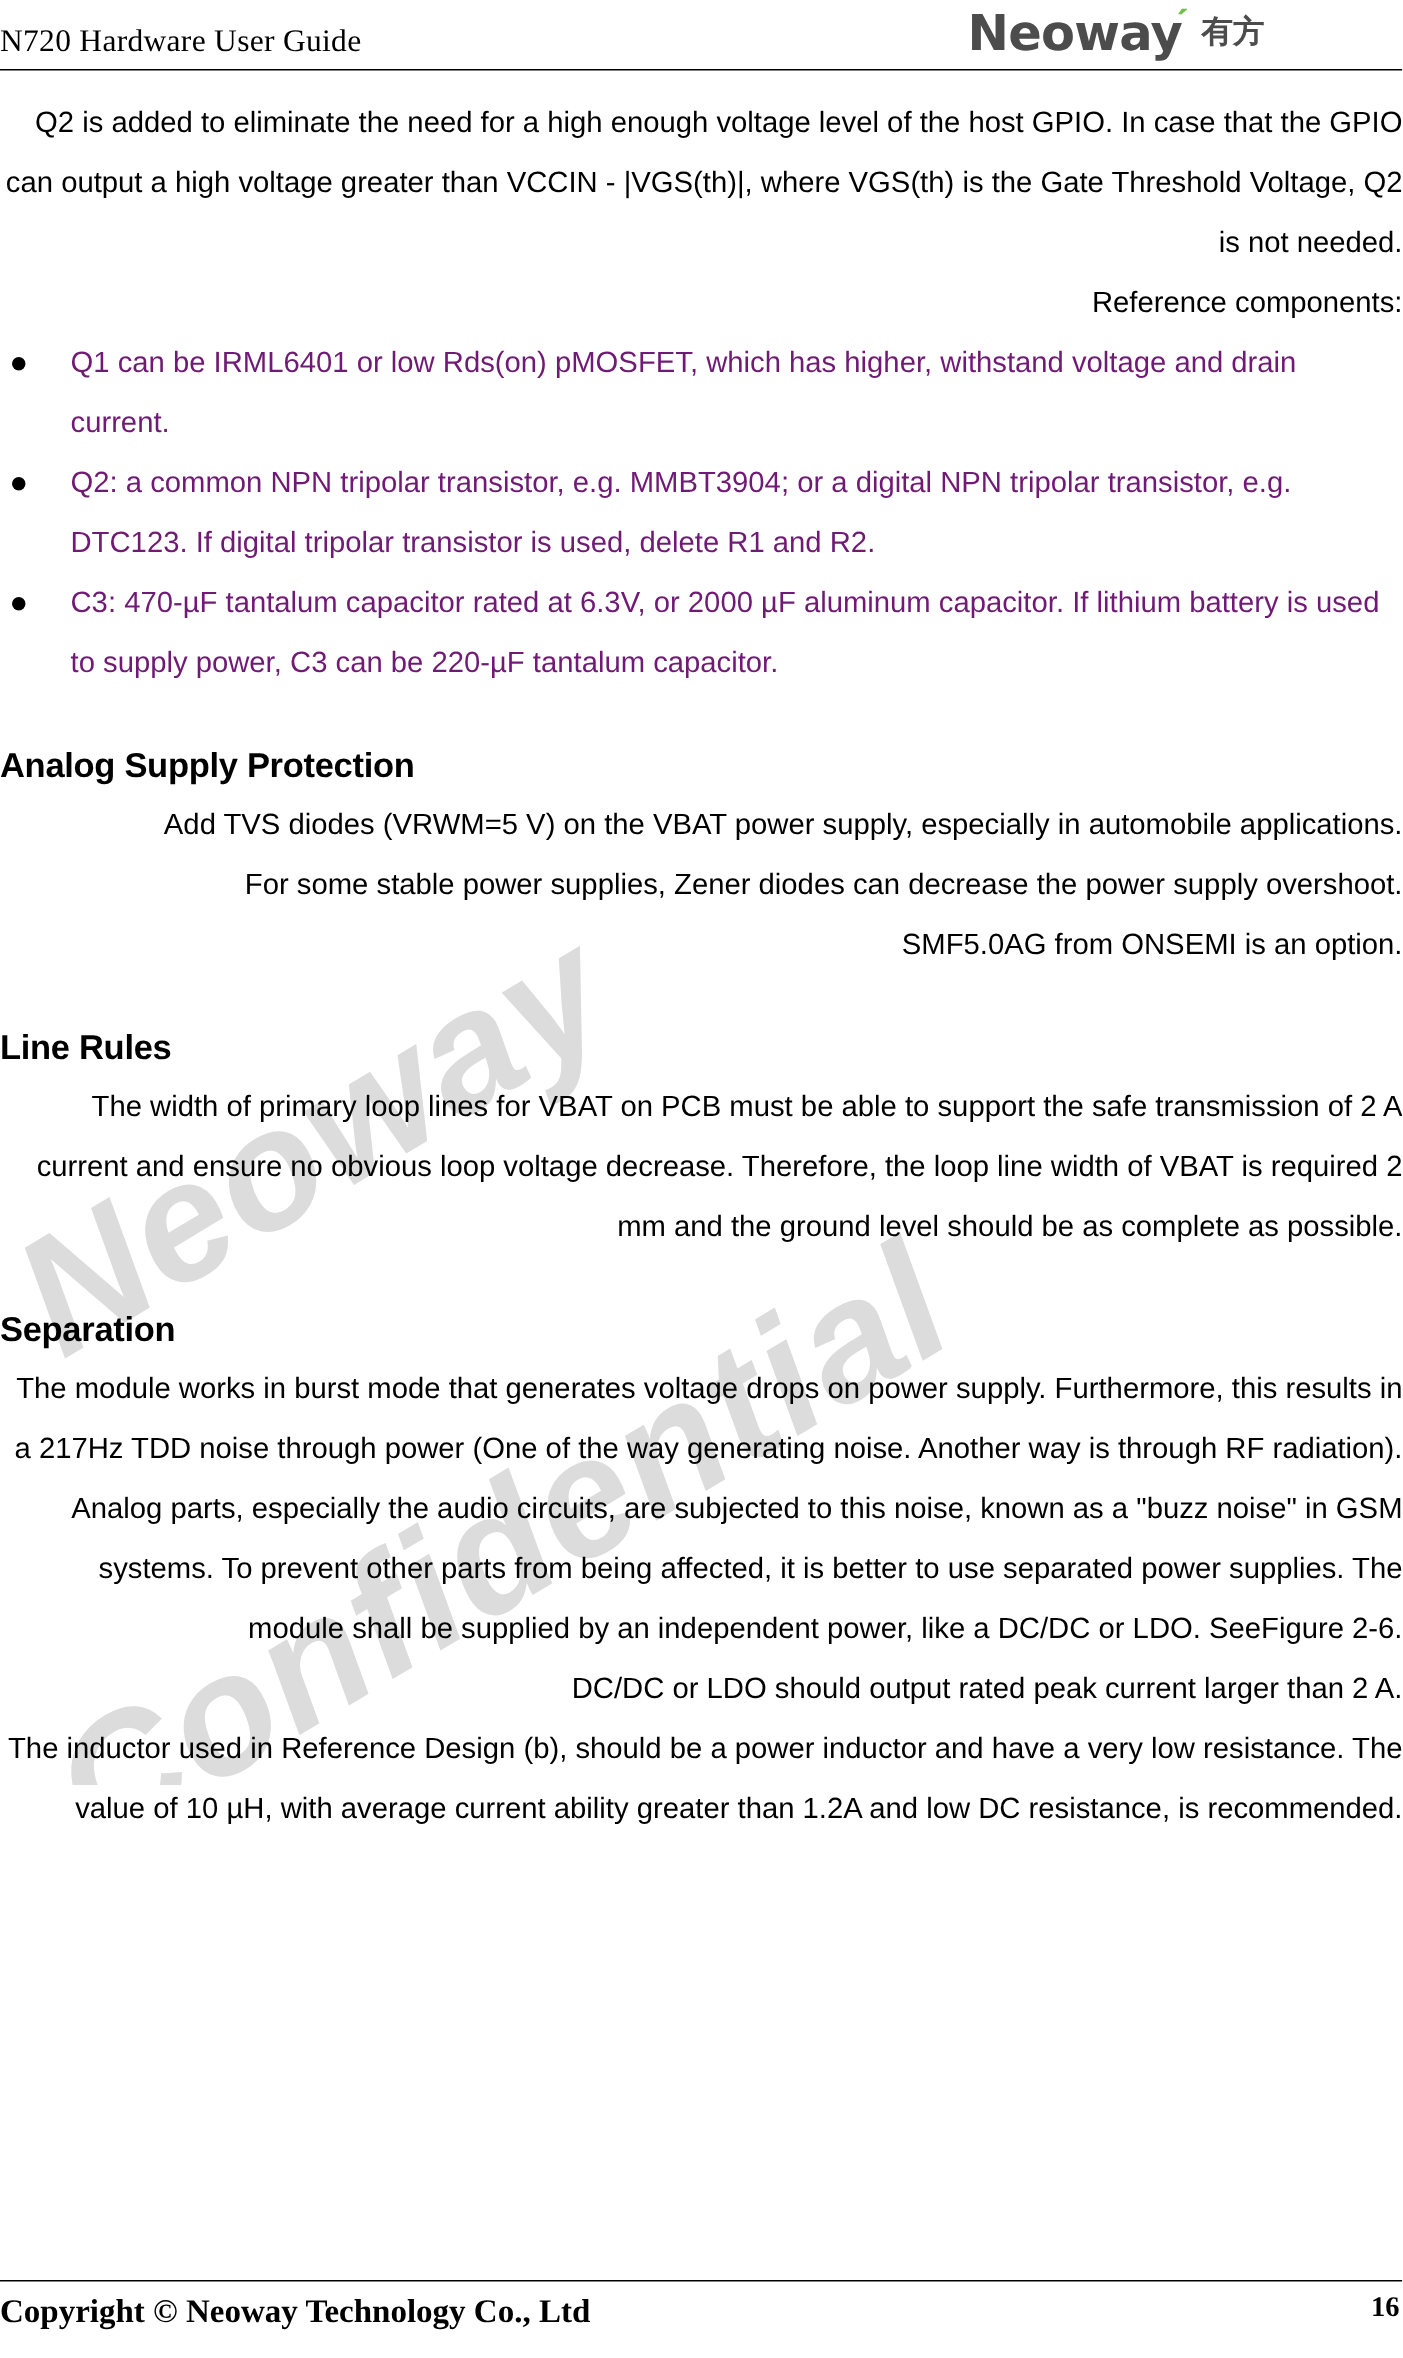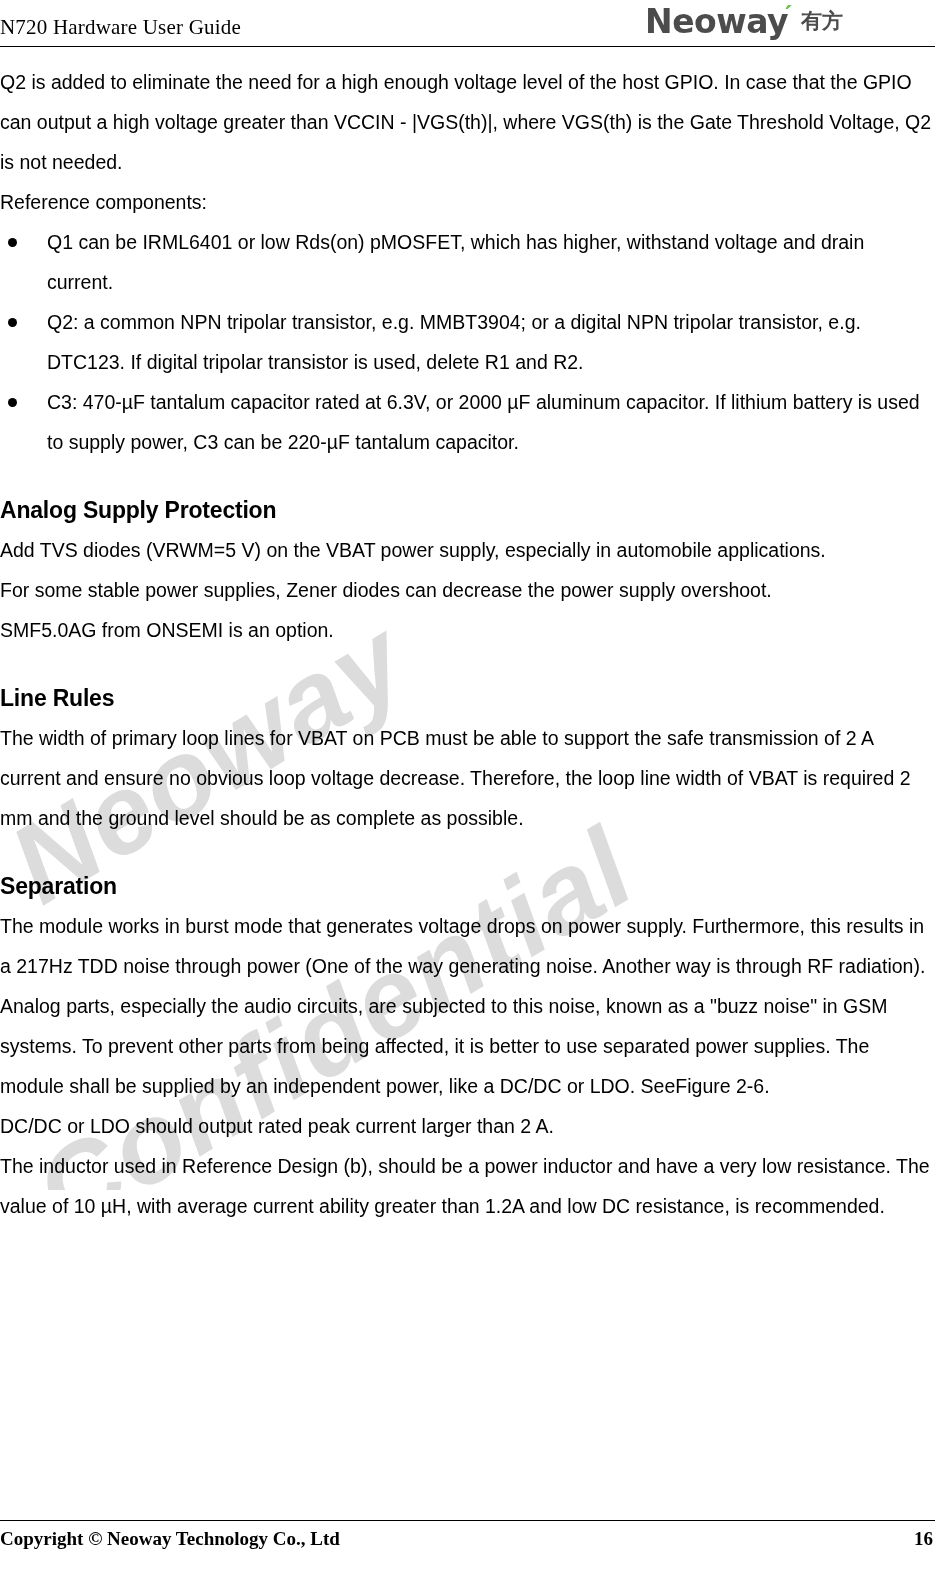--- a/index.html
+++ b/index.html
@@ -119,20 +119,21 @@
     left: 0;
     top: 62px;
     width: 935px;
     z-index: 1;
   }
   p.para {
     margin: 0;
     font-size: 19.5px;
     line-height: 40px;
     color: #000;
+    text-align: right;
   }
   h2.section {
     margin: 0;
     font-size: 23px;
     font-weight: bold;
     line-height: 40px;
     color: #000;
     letter-spacing: -0.2px;
   }
   .spacer-lg { height: 28px; }
@@ -140,21 +141,21 @@
   ul.bullets {
     list-style: none;
     margin: 0;
     padding: 0;
   }
   ul.bullets li {
     position: relative;
     padding-left: 47px;
     font-size: 19.5px;
     line-height: 40px;
-    color: #000000;
+    color: #701a75;
   }
   ul.bullets li .dot {
     position: absolute;
     left: 8px;
     top: 16px;
     width: 9px;
     height: 9px;
     border-radius: 50%;
     background: #000;
   }
@@ -174,21 +175,21 @@
     top: 8px;
     width: 935px;
     height: 0;
     border-top: 1.6px solid #000;
   }
   .footer-left {
     position: absolute;
     left: 0;
     top: 16px;
     font-family: "Liberation Serif", serif;
-    font-size: 19px;
+    font-size: 22px;
     font-weight: bold;
     color: #000;
     white-space: nowrap;
     text-align: center;
   }
   .footer-right {
     position: absolute;
     right: 2px;
     top: 16px;
     font-family: "Liberation Serif", serif;

